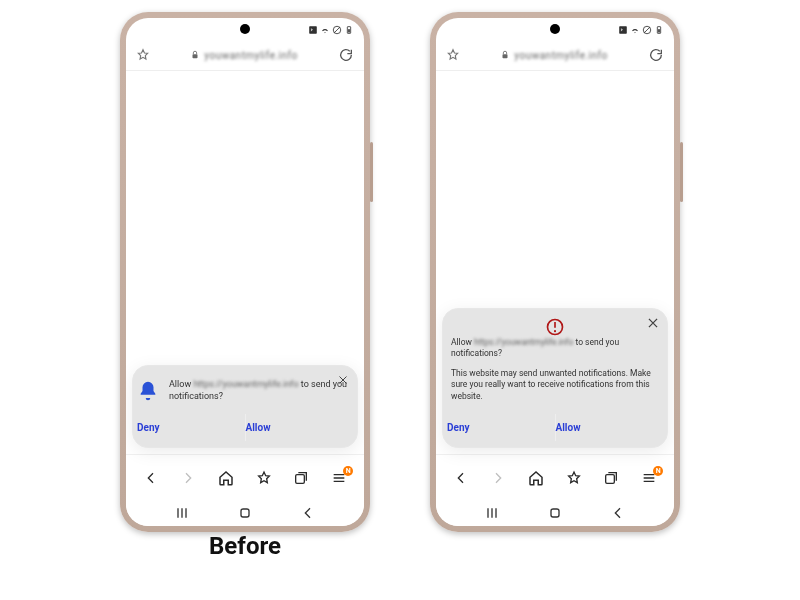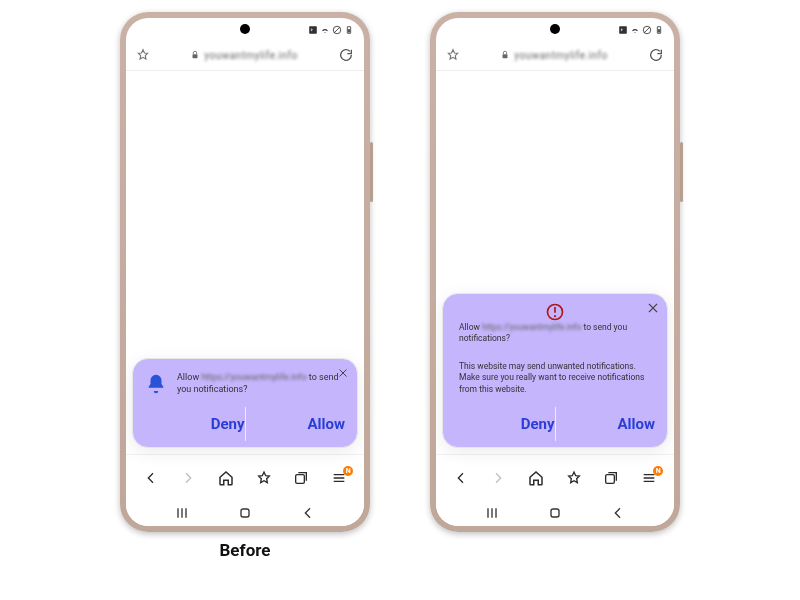--- a/index.html
+++ b/index.html
@@ -1,18 +1,18 @@
 <!DOCTYPE html>
 <html><head>
 <meta charset="utf-8">
 <style>
   html,body{margin:0;padding:0;width:800px;height:600px;background:#fff;font-family:-apple-system,BlinkMacSystemFont,"Segoe UI",Roboto,Arial,sans-serif;overflow:hidden}
   .stage{width:800px;height:600px;position:relative;display:flex;justify-content:center;align-items:flex-start;gap:60px;padding-top:12px;box-sizing:border-box}
   .col{display:flex;flex-direction:column;align-items:center}
-  .caption{font-size:17px;font-weight:700;color:#111;margin-top:8px}
+  .caption{font-size:24px;font-weight:700;color:#111;}
   .phone{width:250px;height:520px;border-radius:28px;background:linear-gradient(180deg,#c9b2a5,#bfa89a);padding:6px;box-sizing:border-box;position:relative;box-shadow:0 2px 6px rgba(0,0,0,.25)}
   .phone .sidebtn{position:absolute;right:-3px;width:3px;background:#b89e8f;border-radius:2px}
   .phone .sidebtn.p1{top:130px;height:60px}
   .screen{width:100%;height:100%;background:#fff;border-radius:22px;position:relative;overflow:hidden;display:flex;flex-direction:column}
   .punch{position:absolute;top:6px;left:50%;transform:translateX(-50%);width:10px;height:10px;background:#000;border-radius:50%;z-index:5}
   .statusbar{height:20px;display:flex;justify-content:flex-end;align-items:center;padding:2px 10px 0;gap:2px;font-size:9px;color:#333}
   .sb-ico{width:10px;height:10px;display:flex;align-items:center;justify-content:center}
   .addrbar{height:30px;display:flex;align-items:center;padding:0 10px;gap:6px;border-bottom:1px solid #eee}
   .star-outline{width:14px;height:14px;color:#777}
   .url-wrap{flex:1;display:flex;align-items:center;justify-content:center;gap:4px;color:#666;font-size:10px}
@@ -20,34 +20,34 @@
   .url-text{filter:blur(1.4px);letter-spacing:.5px}
   .reload{width:16px;height:16px;color:#555}
   .content{flex:1;background:#fff;position:relative}
   .bottomstack{height:72px;background:#fff;display:flex;flex-direction:column}
   .browserbar{flex:1;display:flex;align-items:center;justify-content:space-around;padding:0 6px;border-top:1px solid #f0f0f0}
   .bb{width:20px;height:20px;color:#2b2b2b;display:flex;align-items:center;justify-content:center;position:relative}
   .bb.dim{color:#bfbfbf}
   .badge{position:absolute;top:-2px;right:-4px;width:10px;height:10px;border-radius:50%;background:#ff7a00;color:#fff;font-size:7px;display:flex;align-items:center;justify-content:center;font-weight:700}
   .sysnav{height:26px;display:flex;align-items:center;justify-content:space-around;padding:0 24px}
   .sn{width:18px;height:18px;color:#333;display:flex;align-items:center;justify-content:center}
-  .popup{position:absolute;left:6px;right:6px;background:#c4b5fd;border:1px solid #e7e7e7;border-radius:16px;box-shadow:0 4px 18px rgba(0,0,0,.08);padding:12px 12px 6px;box-sizing:border-box}
+  .popup{position:absolute;left:6px;right:6px;background:#e5e5e5;border:1px solid #e7e7e7;border-radius:16px;box-shadow:0 4px 18px rgba(0,0,0,.08);padding:12px 4px 6px;box-sizing:border-box}
   .popup.simple{bottom:6px}
   .popup.warn{bottom:6px;padding-top:28px}
   .simple .p-row{display:flex;align-items:flex-start;gap:10px;position:relative}
   .bell{width:22px;height:22px;color:#2a52d6;flex:0 0 auto;margin-top:2px}
   .p-text{font-size:9px;color:#333;line-height:1.35}
   .p-text .blurred{filter:blur(1.4px);color:#666}
   .close-x{position:absolute;top:6px;right:6px;width:16px;height:16px;color:#444;display:flex;align-items:center;justify-content:center}
   .btnrow{display:flex;margin-top:12px}
-  .pbtn{flex:1;text-align:right;font-size:15px;font-weight:700;color:#2a3ed6;padding:8px 0}
+  .pbtn{flex:1;text-align:left;font-size:10px;font-weight:700;color:#2a3ed6;padding:8px 0}
   .btnrow .pbtn + .pbtn{border-left:1px solid #eee}
   .warn .warn-icon{position:absolute;top:8px;left:50%;transform:translateX(-50%);width:20px;height:20px;color:#b01818}
   .warn .p-block{font-size:8.5px;color:#333;line-height:1.35;padding:0 4px}
-  .warn .p-block + .p-block{margin-top:16px}
+  .warn .p-block + .p-block{margin-top:8px}
   svg{display:block}
 </style>
 </head>
 <body>
 
 <div class="stage">
 
   <div class="col">
     <div class="phone">
       <div class="sidebtn p1"></div>

